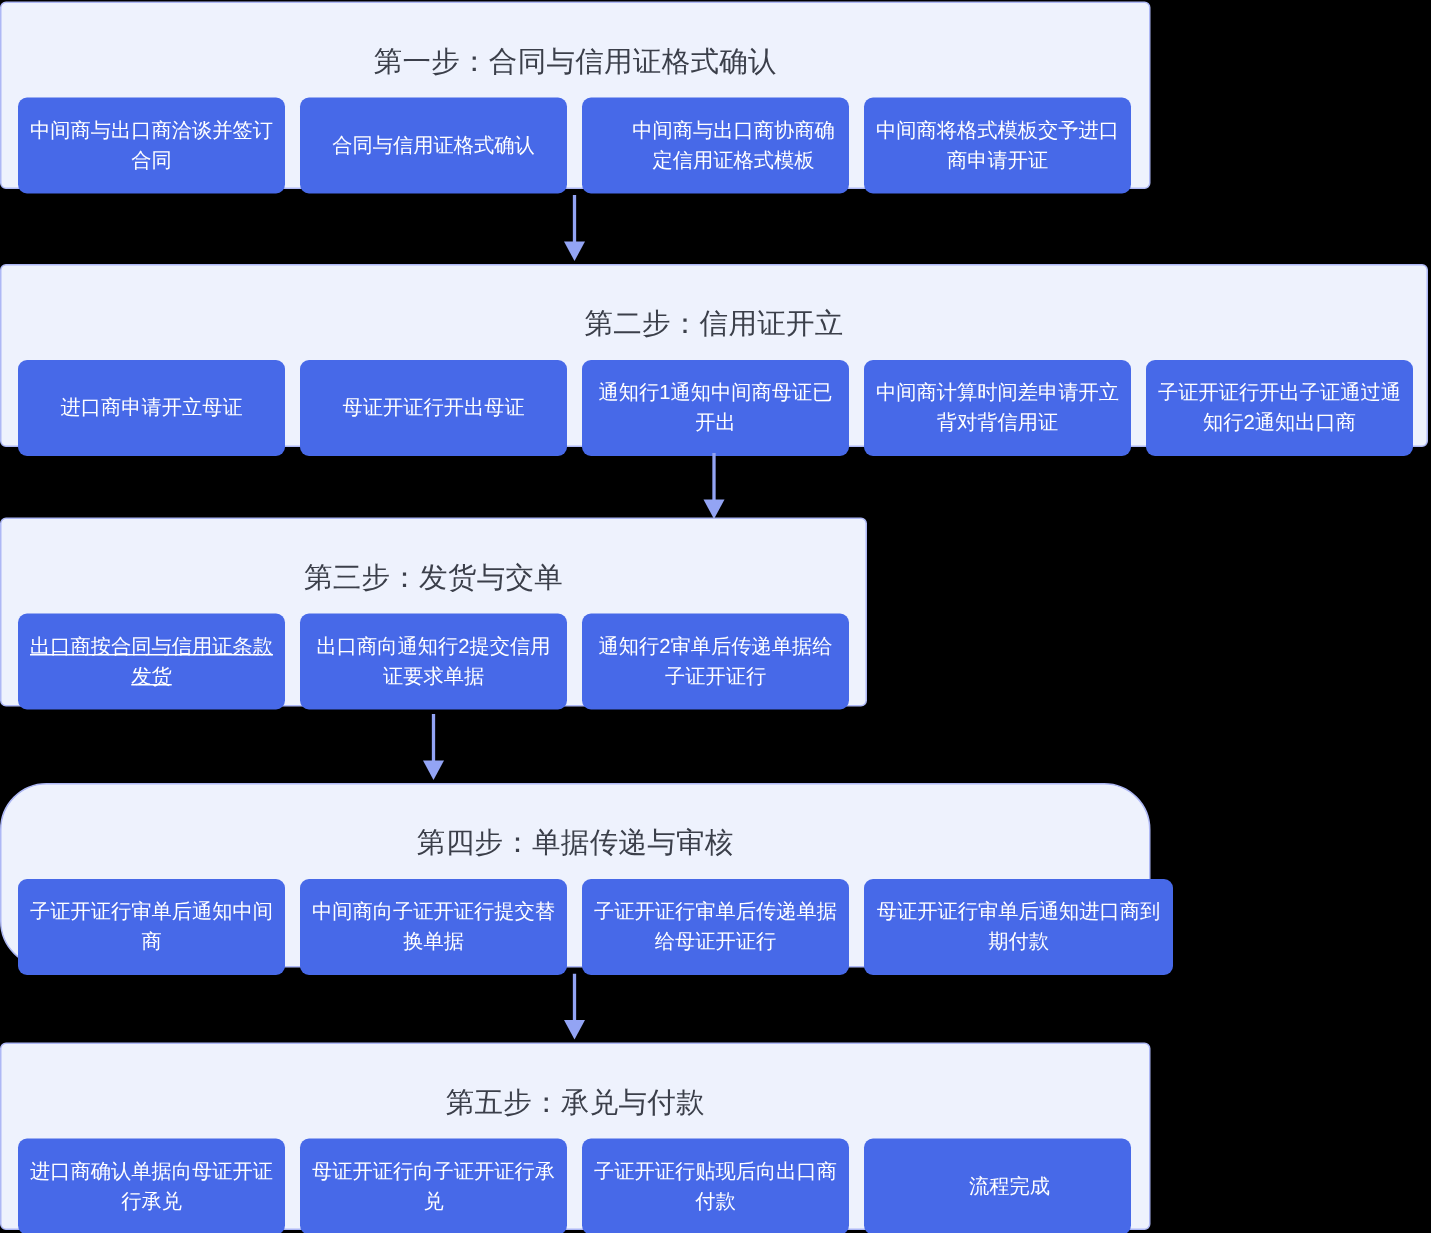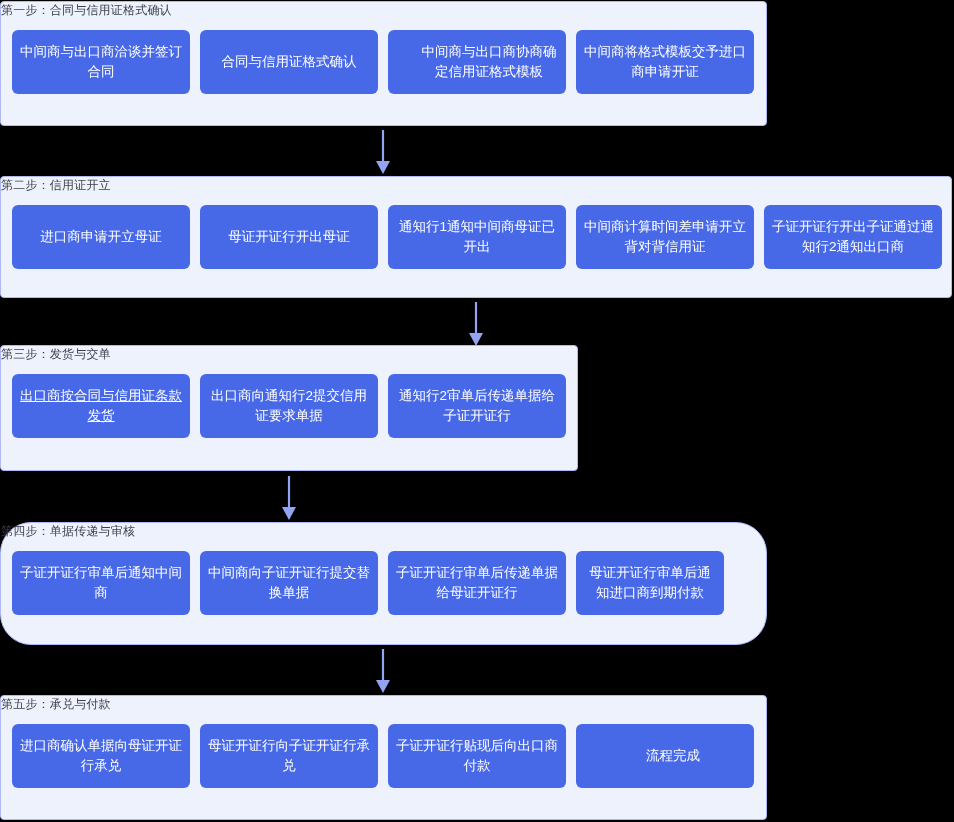--- a/index.html
+++ b/index.html
@@ -21,24 +21,25 @@
   .step-panel {
     position: absolute;
     left: 0;
     background: #eef2fd;
     border: 1px solid #aeb8f5;
     border-radius: 4px;
     box-sizing: border-box;
     padding: 0;
   }
   .step-title {
+    text-align: center;
     color: #3b3f4a;
-    font-size: 12px;
+    font-size: 19px;
     line-height: 1;
-    padding-top: 2px;
+    padding-top: 30px;
     padding-bottom: 0;
     letter-spacing: 0.2px;
     white-space: nowrap;
   }
   .step-nodes {
     display: flex;
     flex-direction: row;
     gap: 10px;
     padding: 14px 11px 16px 11px;
     box-sizing: border-box;
@@ -155,21 +156,21 @@
     <div class="step-nodes">
       <div class="node" style="width:178px;">
         <span class="node-text">子证开证行审单后通知中间商</span>
       </div>
       <div class="node" style="width:178px;">
         <span class="node-text">中间商向子证开证行提交替换单据</span>
       </div>
       <div class="node" style="width:178px;">
         <span class="node-text">子证开证行审单后传递单据给母证开证行</span>
       </div>
-      <div class="node" style="width:148px;">
+      <div class="node" style="width:206px;">
         <span class="node-text">母证开证行审单后通知进口商到期付款</span>
       </div>
     </div>
   </div>
 
   <div class="arrow" style="left:371px; top:649px; height:45px;">
     <svg width="24" height="45" viewBox="0 0 24 45">
       <line x1="12" y1="0" x2="12" y2="34" stroke="#93a4f4" stroke-width="2.2"></line>
       <polygon points="12,44 5,31 19,31" fill="#93a4f4"></polygon>
     </svg>

